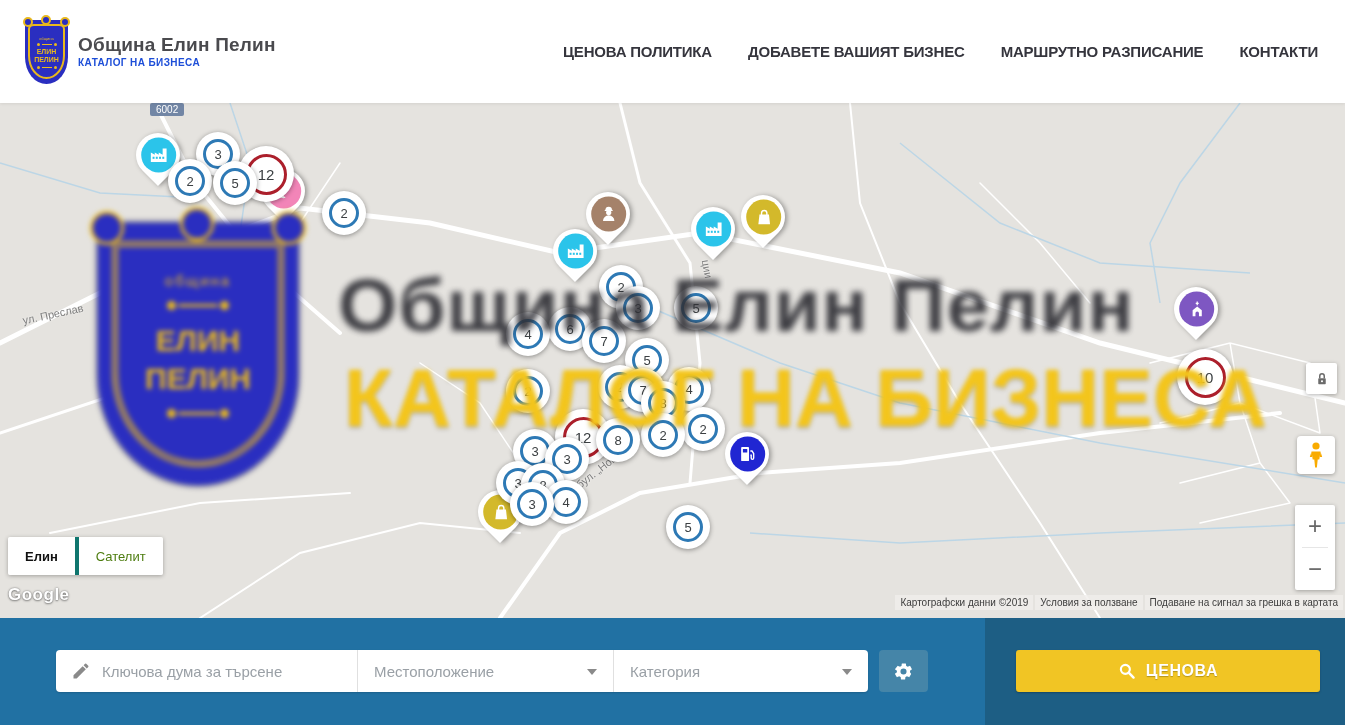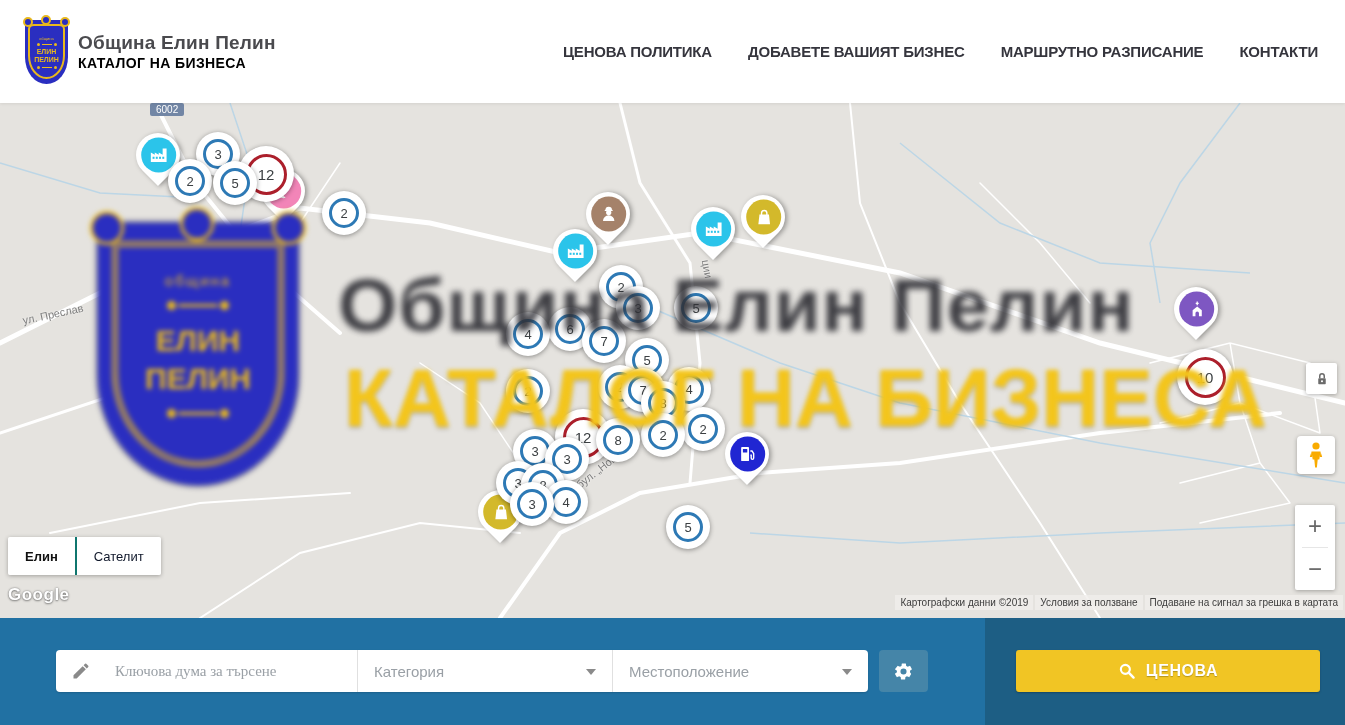--- a/index.html
+++ b/index.html
@@ -19,21 +19,21 @@
   .logo-sm .curl.l{ left:-2px; } .logo-sm .curl.r{ right:-2px; } .logo-sm .curl.c{ left:16px; top:-5px; }
   .logo-sm .l-top { font-size:4px; color:#e9b91c; margin-top:4px; }
   .logo-sm .l-main { font-size:7px; font-weight:bold; color:#e9b91c; text-align:center; line-height:1.15; width:34px; }
   .orn-line { display:flex; align-items:center; gap:2px; margin:2px 0; }
   .orn-line i { display:block; background:#e9b91c; border-radius:50%; }
   .logo-sm .orn-line i { width:3px; height:3px; }
   .logo-sm .orn-line b { display:block; width:10px; height:1px; background:#e9b91c; }
 
   .brand-text { display:flex; flex-direction:column; line-height:1.2; }
   .brand-title { font-size:19px; font-weight:bold; color:#4a4a4e; letter-spacing:.2px; }
-  .brand-subtitle { font-size:14px; font-weight:bold; color:#000000; letter-spacing:.4px; }
+  .brand-subtitle { font-size:10px; font-weight:bold; color:#1d4ed8; letter-spacing:.4px; }
 
   .nav { margin-left:auto; display:flex; align-items:center; gap:36px; padding-right:2px; }
   .nav a { text-decoration:none; font-size:15px; font-weight:bold; color:#35353d; letter-spacing:-.2px; cursor:pointer; white-space:nowrap; }
 
   
   .map { position:absolute; left:0; top:103px; width:1345px; height:515px; background:#e5e3df; overflow:hidden; cursor:grab; }
   .roads { position:absolute; left:0; top:0; }
   .road-label { position:absolute; font-size:11px; color:#7d7d7d; white-space:nowrap; text-shadow:0 0 2px #fff; }
   .route-shield { position:absolute; left:150px; top:0px; background:#7286a5; color:#fff; font-size:10px; padding:1px 6px; border-radius:2px; }
 
@@ -64,21 +64,21 @@
   .wm-logo .l-top { font-size:15px; color:#e9b91c; letter-spacing:2px; margin-top:-6px; }
   .wm-logo .l-main { font-size:30px; font-weight:bold; color:#e9b91c; text-align:center; line-height:1.25; }
   .wm-logo .orn-line i { width:9px; height:9px; }
   .wm-logo .orn-line b { display:block; width:40px; height:3px; background:#e9b91c; border-radius:2px; }
   .wm-logo .orn-line { margin:12px 0; }
 
   
   .maptype { position:absolute; left:8px; top:434px; display:flex; box-shadow:0 1px 4px rgba(0,0,0,.3); border-radius:2px; overflow:hidden; z-index:20; }
   .maptype button { height:38px; background:#fff; border:none; font-family:inherit; font-size:13px; cursor:pointer; padding:0 17px; }
   .maptype .sel { font-weight:bold; color:#111; }
-  .maptype .unsel { color:#0f172a; border-left:2px solid #0f766e; }
+  .maptype .unsel { color:#4d7c0f; border-left:4px solid #0f766e; }
 
   .google-logo { position:absolute; left:8px; top:482px; font-size:17px; font-weight:bold; color:#fff; letter-spacing:.5px;
                  text-shadow:0 0 2px rgba(70,70,70,.7), 0 1px 2px rgba(70,70,70,.5); z-index:20; cursor:pointer; }
 
   .attribution { position:absolute; right:2px; top:492px; display:flex; gap:2px; z-index:20; font-size:10px; color:#3c3c3c; }
   .attribution span, .attribution a { background:rgba(240,238,235,.8); padding:2px 5px; text-decoration:none; color:#3c3c3c; white-space:nowrap; }
   .attribution a { cursor:pointer; }
 
   .ctl { position:absolute; background:#fff; box-shadow:0 1px 4px rgba(0,0,0,.3); border-radius:2px; z-index:20;
          display:flex; align-items:center; justify-content:center; cursor:pointer; }
@@ -92,21 +92,21 @@
   
   .searchbar { position:absolute; left:0; top:618px; width:1345px; height:107px; background:#2171a3; }
   .searchbar .dark { position:absolute; right:0; top:0; width:360px; height:107px; background:#1d5e84; }
   .sgroup { position:absolute; left:56px; top:32px; width:812px; height:42px; background:#fff; border-radius:4px;
             display:flex; box-shadow:0 1px 2px rgba(0,0,0,.15); }
   .sfield { position:relative; height:100%; }
   .sfield + .sfield { border-left:1px solid #e0e0e0; }
   .sfield input { width:100%; height:100%; border:none; outline:none; background:transparent; font-family:inherit;
                   font-size:15px; color:#555; padding:0 30px 0 16px; }
   .sfield input::placeholder { color:#9aa0a6; opacity:1; }
-  .sfield.kw { width:301px; } .sfield.kw input { padding-left:59px;font-family:Liberation Serif, serif; }
+  .sfield.kw { width:301px; } .sfield.kw input { padding-left:46px; }
   .sfield.cat { width:255px; } .sfield.loc { width:256px; }
   .pencil { position:absolute; left:15px; top:11px; }
   .arrow { position:absolute; right:16px; top:19px; width:0; height:0; border-left:5px solid transparent;
            border-right:5px solid transparent; border-top:6px solid #8a8a8a; pointer-events:none; }
   .gear-btn { position:absolute; left:879px; top:32px; width:49px; height:42px; background:#4585a8; border:none;
               border-radius:4px; display:flex; align-items:center; justify-content:center; cursor:pointer; }
   .search-btn { position:absolute; left:1016px; top:32px; width:304px; height:42px; background:#f1c524; border:none;
                 border-radius:3px; display:flex; align-items:center; justify-content:center; gap:10px; cursor:pointer;
                 box-shadow:0 1px 2px rgba(0,0,0,.25); }
   .search-btn span { font-size:16px; font-weight:bold; color:#fff; letter-spacing:.6px; text-shadow:0 1px 1px rgba(0,0,0,.25); font-family:inherit; }
@@ -462,26 +462,26 @@
 <div class="searchbar">
   <div class="dark"></div>
 
   <div class="sgroup">
     <div class="sfield kw">
       <svg class="pencil" width="20" height="20" viewBox="0 0 24 24">
         <path d="M3 17.2V21h3.8L17.8 10 14 6.2 3 17.2zM20.7 7.1c.4-.4.4-1 0-1.4l-2.4-2.4a1 1 0 0 0-1.4 0l-1.8 1.8 3.8 3.8 1.8-1.8z" fill="#8a8a8a"></path>
       </svg>
       <input type="text" placeholder="Ключова дума за търсене" style="">
     </div>
+    <div class="sfield loc">
+      <input type="text" readonly="" placeholder="Местоположение" style="">
+      <span class="arrow"></span>
+    </div>
     <div class="sfield cat">
       <input type="text" readonly="" placeholder="Категория" style="">
-      <span class="arrow"></span>
-    </div>
-    <div class="sfield loc">
-      <input type="text" readonly="" placeholder="Местоположение" style="">
       <span class="arrow"></span>
     </div>
   </div>
 
   <button class="gear-btn">
     <svg width="21" height="21" viewBox="0 0 24 24">
       <path fill="#fff" d="M19.4 12.9a7 7 0 0 0 .1-.9 7 7 0 0 0-.1-.9l2-1.5a.5.5 0 0 0 .1-.6l-1.9-3.2a.5.5 0 0 0-.6-.2l-2.3 1a7 7 0 0 0-1.6-.9l-.3-2.5a.5.5 0 0 0-.5-.4h-3.8a.5.5 0 0 0-.5.4l-.3 2.5a7 7 0 0 0-1.6.9l-2.3-1a.5.5 0 0 0-.6.2L2.4 9a.5.5 0 0 0 .1.6l2 1.5a7 7 0 0 0 0 1.8l-2 1.5a.5.5 0 0 0-.1.6l1.9 3.2c.1.2.4.3.6.2l2.3-1a7 7 0 0 0 1.6.9l.3 2.5c0 .2.2.4.5.4h3.8c.3 0 .5-.2.5-.4l.3-2.5a7 7 0 0 0 1.6-.9l2.3 1c.2.1.5 0 .6-.2l1.9-3.2a.5.5 0 0 0-.1-.6zM12 15.5a3.5 3.5 0 1 1 0-7 3.5 3.5 0 0 1 0 7z"></path>
     </svg>
   </button>
 

